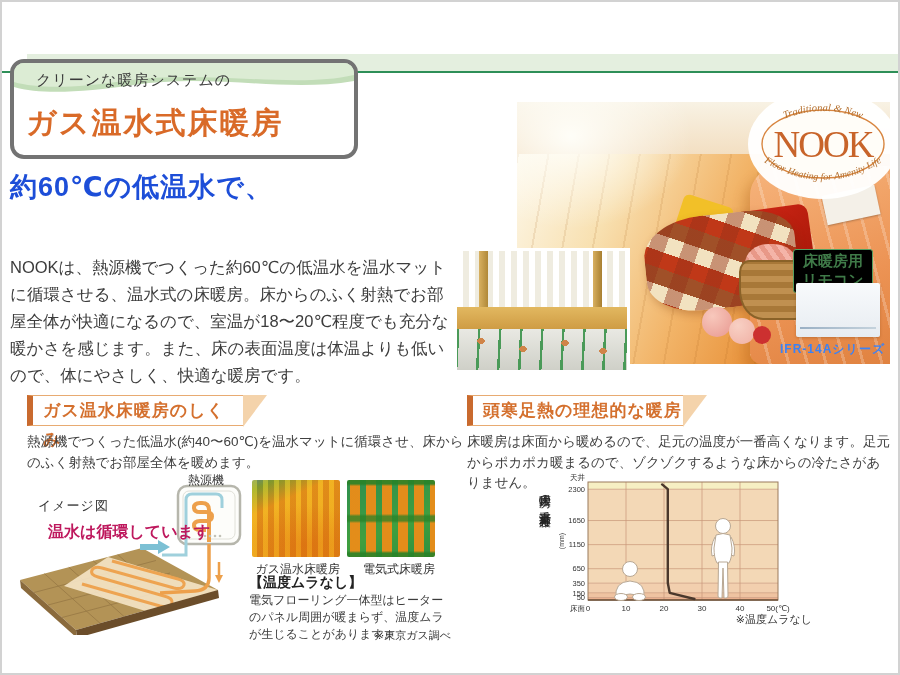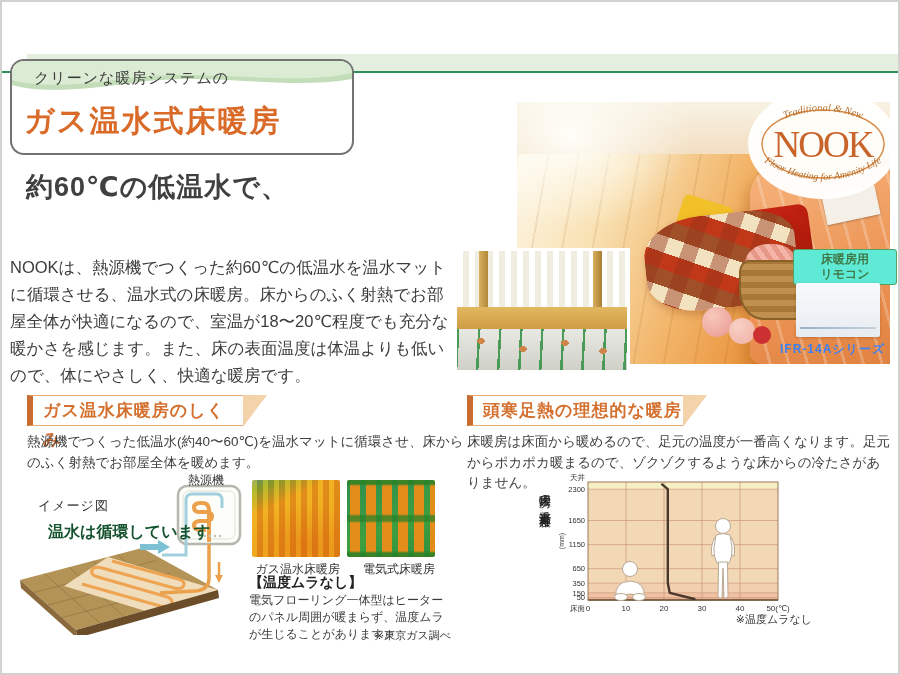--- a/index.html
+++ b/index.html
@@ -3,27 +3,27 @@
 <meta charset="utf-8">
 <style>
   html,body{margin:0;padding:0;background:#fff;}
   body{font-family:"Liberation Sans","DejaVu Sans",sans-serif;}
   .page{position:relative;width:900px;height:675px;background:#fff;border:2px solid #d2d2d2;box-sizing:border-box;overflow:hidden;}
   .abs{position:absolute;}
 
   
   .top-band{left:25px;top:52px;right:0;height:17px;background:#e4efdf;}
   .top-rule{left:0;top:69px;width:100%;height:2px;background:#2e8f58;}
-  .banner-box{left:8px;top:57px;width:340px;height:92px;background:#fff;border:2px solid #737373;border-radius:14px;overflow:hidden;z-index:3;}
+  .banner-box{left:8px;top:57px;width:340px;height:92px;background:#fff;border:4px solid #737373;border-radius:14px;overflow:hidden;z-index:3;}
   .banner-wave{position:absolute;left:0;top:0;}
   .banner-tagline{position:absolute;left:22px;top:8px;font-size:15px;color:#3a3a3a;letter-spacing:1px;}
   .banner-title{position:absolute;left:12px;top:40px;font-size:30px;font-weight:bold;color:#d96a28;letter-spacing:2px;}
 
   
-  .intro-headline{left:24px;top:168px;font-size:27px;font-weight:bold;color:#404040;line-height:1.3;letter-spacing:1px;}
+  .intro-headline{left:8px;top:168px;font-size:27px;font-weight:bold;color:#1d4ed8;line-height:1.3;letter-spacing:1px;}
   .intro-body{left:8px;top:252px;width:450px;font-size:16.5px;color:#3c3c3c;line-height:1.63;}
 
   
   .main-photo{left:515px;top:100px;width:373px;height:262px;overflow:hidden;background:#f2b468;}
   .mp-wall{position:absolute;left:0;top:0;width:100%;height:52px;background:linear-gradient(180deg,#f8f2e4,#f3dfc2);}
   .mp-floor{position:absolute;left:0;top:52px;right:0;bottom:0;background:
     repeating-linear-gradient(100deg,rgba(160,90,20,.12) 0 2px,rgba(0,0,0,0) 2px 30px),
     linear-gradient(115deg,#fdf8ea 0%,#f8e0b0 25%,#f2b468 50%,#e89038 72%,#df7f28 100%);}
   .mp-light{position:absolute;left:0;top:0;width:58%;height:72%;background:radial-gradient(80% 70% at 25% 18%,rgba(255,255,250,.95),rgba(255,255,250,0) 70%);}
   .mp-sofa{position:absolute;right:0;top:64px;width:140px;height:198px;background:linear-gradient(160deg,#f6b47c,#ec9354 60%,#e08240);border-radius:30px 0 0 12px;box-shadow:-6px 8px 12px rgba(150,70,10,.25);}
@@ -47,34 +47,34 @@
   .ip-floor{position:absolute;left:0;top:56px;width:100%;height:22px;background:linear-gradient(180deg,#e2b860,#cf9c44);}
   .ip-mat{position:absolute;left:0;top:78px;width:100%;bottom:0;background:
     radial-gradient(6px 5px at 24px 12px,#d08448 60%,rgba(0,0,0,0) 65%),
     radial-gradient(6px 5px at 66px 20px,#d08448 60%,rgba(0,0,0,0) 65%),
     radial-gradient(6px 5px at 108px 14px,#d08448 60%,rgba(0,0,0,0) 65%),
     radial-gradient(6px 5px at 146px 22px,#d08448 60%,rgba(0,0,0,0) 65%),
     repeating-linear-gradient(93deg,#4a9a58 0 2.5px,rgba(0,0,0,0) 2.5px 21px),
     linear-gradient(180deg,#e9e9e3,#cfd0c8);}
 
   .nook-logo{left:745px;top:86px;z-index:5;}
-  .remote-tag{left:791px;top:247px;width:78px;padding:2px 12px;background:#5eead4;border:1.5px solid #55a060;border-radius:3px;text-align:center;font-size:12px;font-weight:600;color:#3f7a48;line-height:1.25;z-index:5;}
+  .remote-tag{left:791px;top:247px;width:78px;padding:2px 0;background:#000000;border:1.5px solid #55a060;border-radius:3px;text-align:center;font-size:15px;font-weight:600;color:#3f7a48;line-height:1.25;z-index:5;}
   .remote-box{left:794px;top:281px;width:84px;height:54px;background:linear-gradient(180deg,#f8fafc,#e7ecf1);border-radius:2px;z-index:5;box-shadow:0 1px 3px rgba(120,60,10,.35);}
   .remote-box::after{content:"";position:absolute;left:4px;right:4px;bottom:8px;height:2px;background:linear-gradient(90deg,#9ab0c4,#c4d2dc);}
   .model-series{left:778px;top:339px;font-size:12px;font-weight:bold;color:#3b82f6;z-index:5;letter-spacing:1px;}
 
   
   .sec-head{height:29px;background:#fff;border:1.5px solid #e8ab72;border-left:6px solid #c96a2e;line-height:29px;padding-left:10px;font-size:17px;font-weight:bold;color:#d4702e;letter-spacing:1px;}
   .sec-head::after{content:"";position:absolute;right:-24px;top:-1.5px;width:0;height:0;border-top:32px solid #f4d3ab;border-right:24px solid rgba(0,0,0,0);}
   .sec-body{font-size:13.5px;color:#404040;line-height:1.52;}
 
   
   .lbl-heat{left:186px;top:470px;font-size:12px;color:#333;}
   .lbl-caption{left:36px;top:495px;font-size:13px;color:#333;letter-spacing:1px;}
-  .lbl-circ{left:46px;top:520px;font-size:16px;font-weight:bold;color:#14532d;}
+  .lbl-circ{left:46px;top:520px;font-size:16px;font-weight:bold;color:#be185d;}
 
   
   .thermal{width:88px;height:77px;border-radius:2px;}
   .thermal-gas{left:250px;top:478px;background:
     radial-gradient(120% 90% at 60% 85%,rgba(220,80,10,.30),rgba(0,0,0,0) 60%),
     repeating-linear-gradient(90deg,rgba(250,200,40,.55) 0 5px,rgba(210,120,20,.35) 5px 11px),
     linear-gradient(155deg,#2f9898 0%,#58a838 9%,#e8981c 30%,#e08414 100%);}
   .thermal-elec{left:345px;top:478px;background:
     linear-gradient(180deg,rgba(40,130,40,.9) 0 5%,rgba(0,0,0,0) 8% 44%,rgba(40,130,40,.75) 47% 53%,rgba(0,0,0,0) 56% 92%,rgba(40,130,40,.9) 95%),
     repeating-linear-gradient(90deg,rgba(40,130,40,0) 0 3px,rgba(236,140,24,.95) 3px 13px,rgba(40,130,40,0) 13px 16px),

